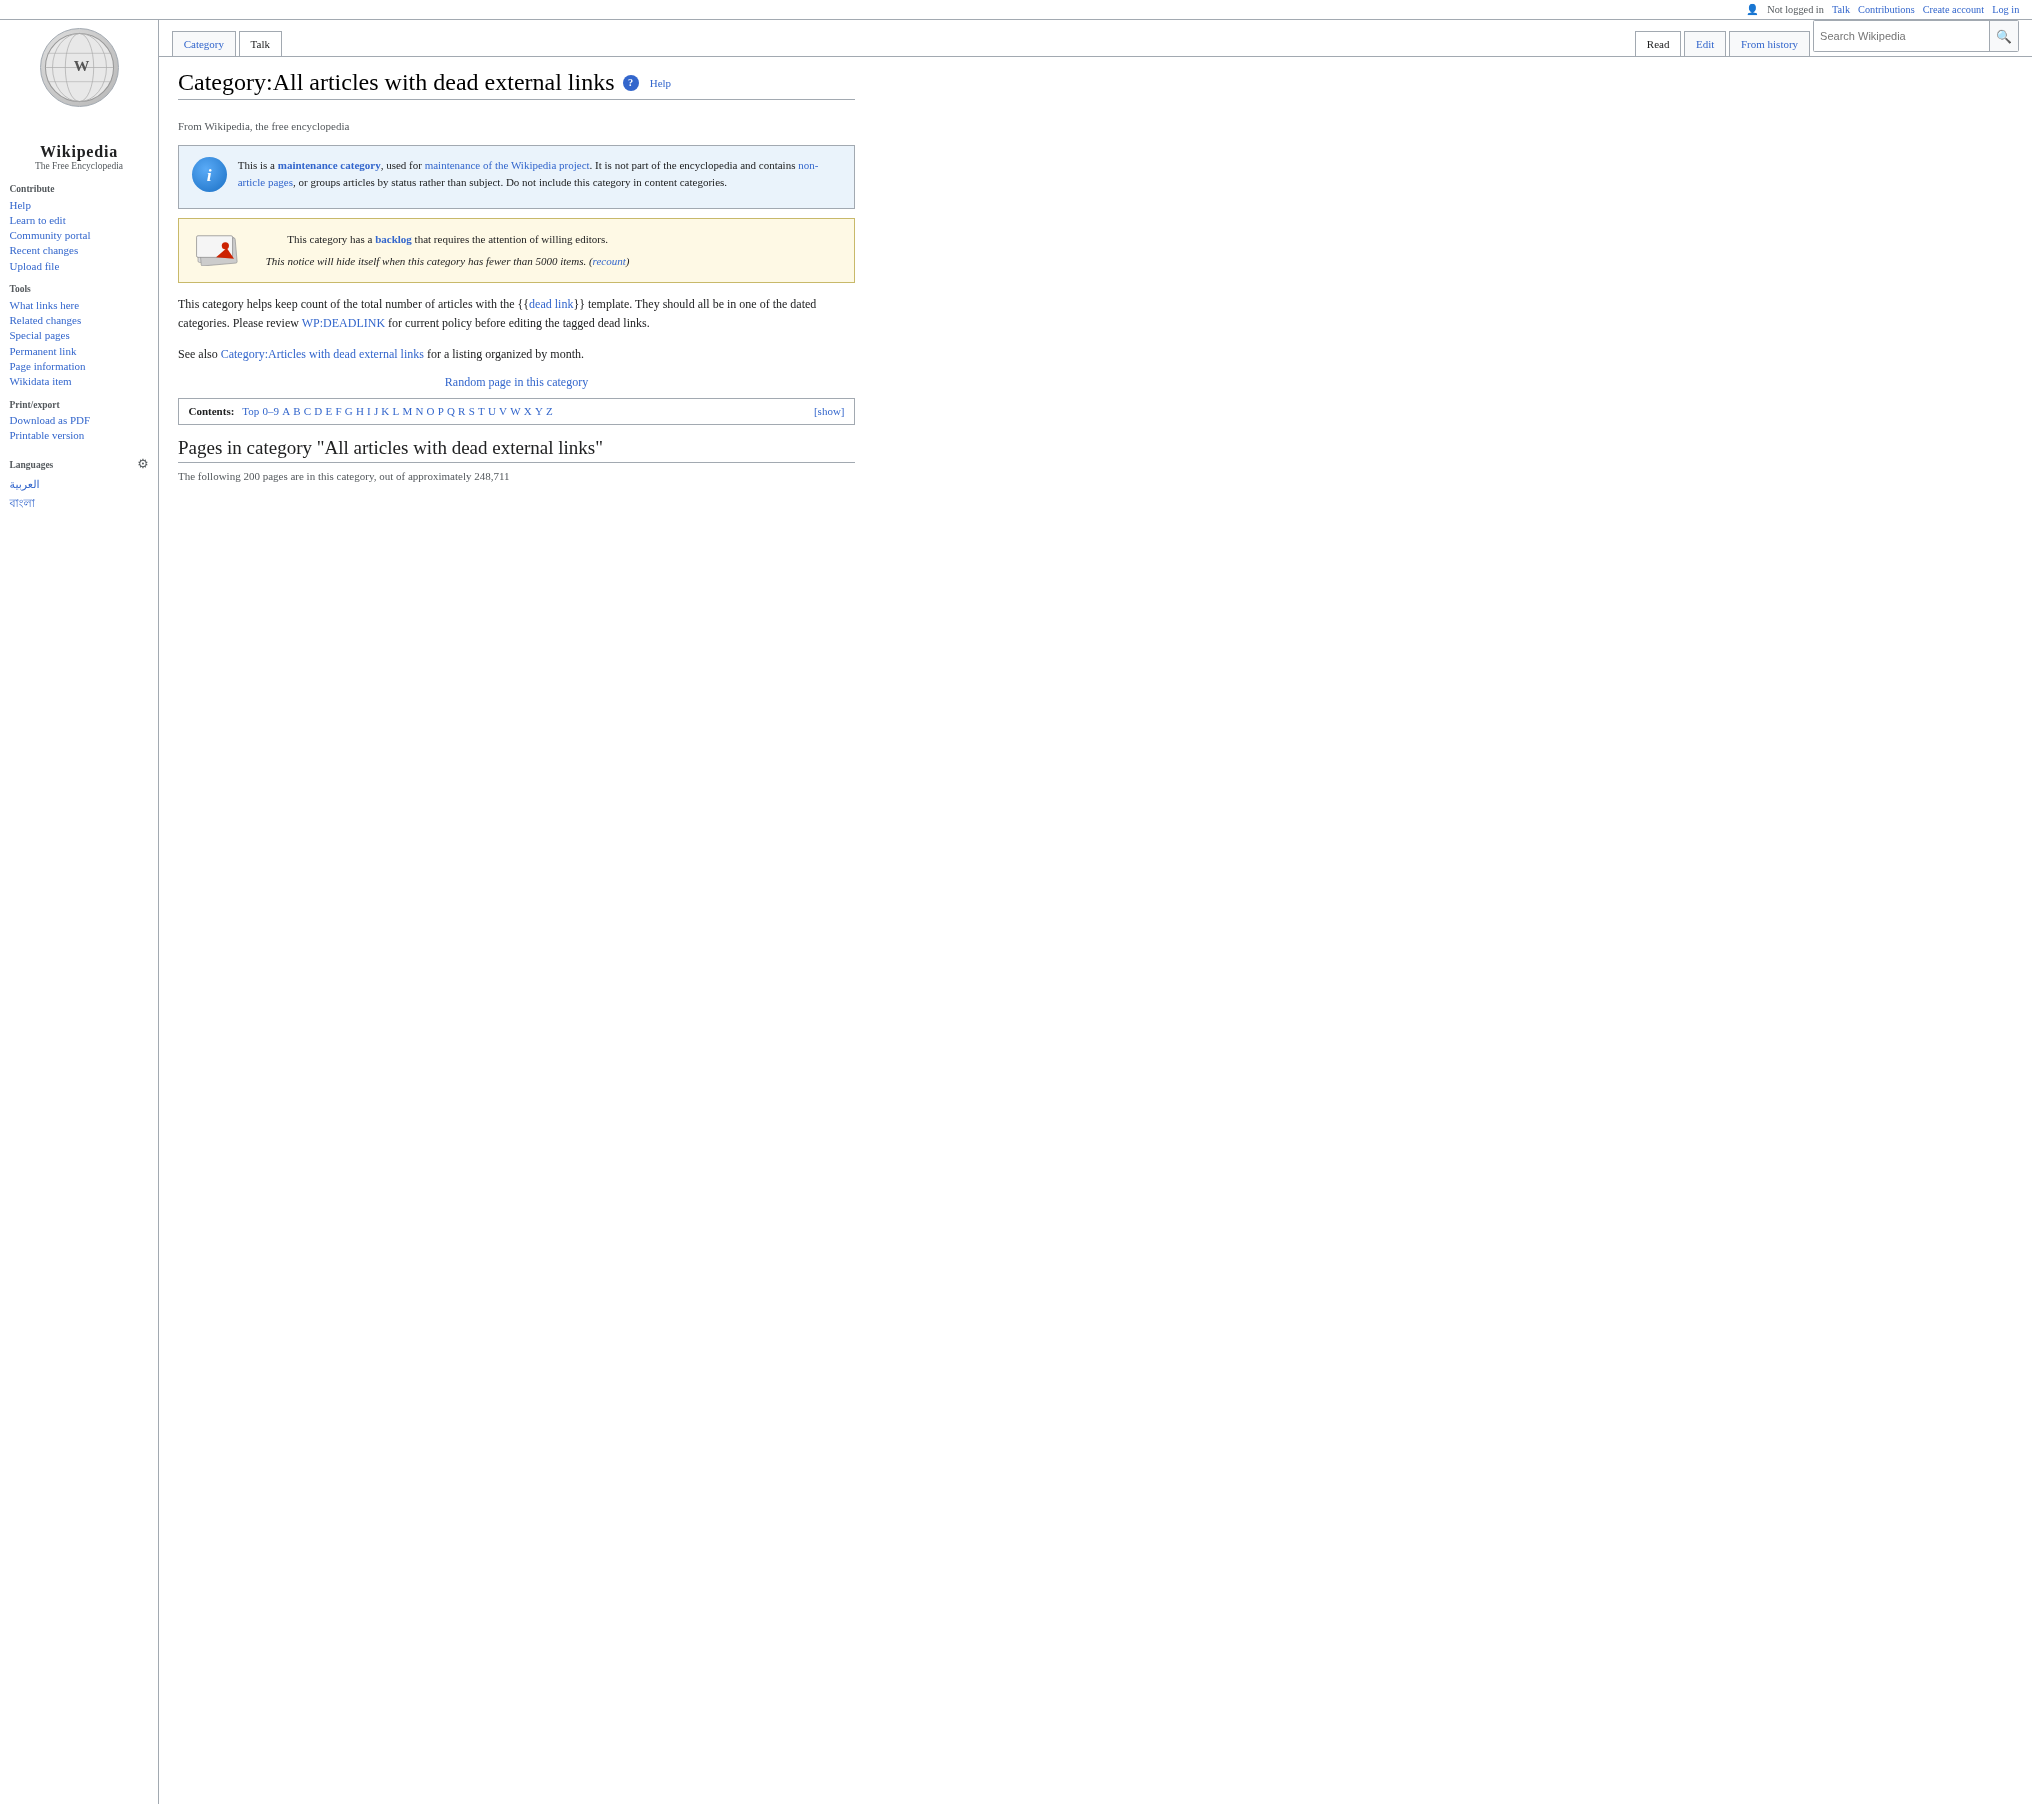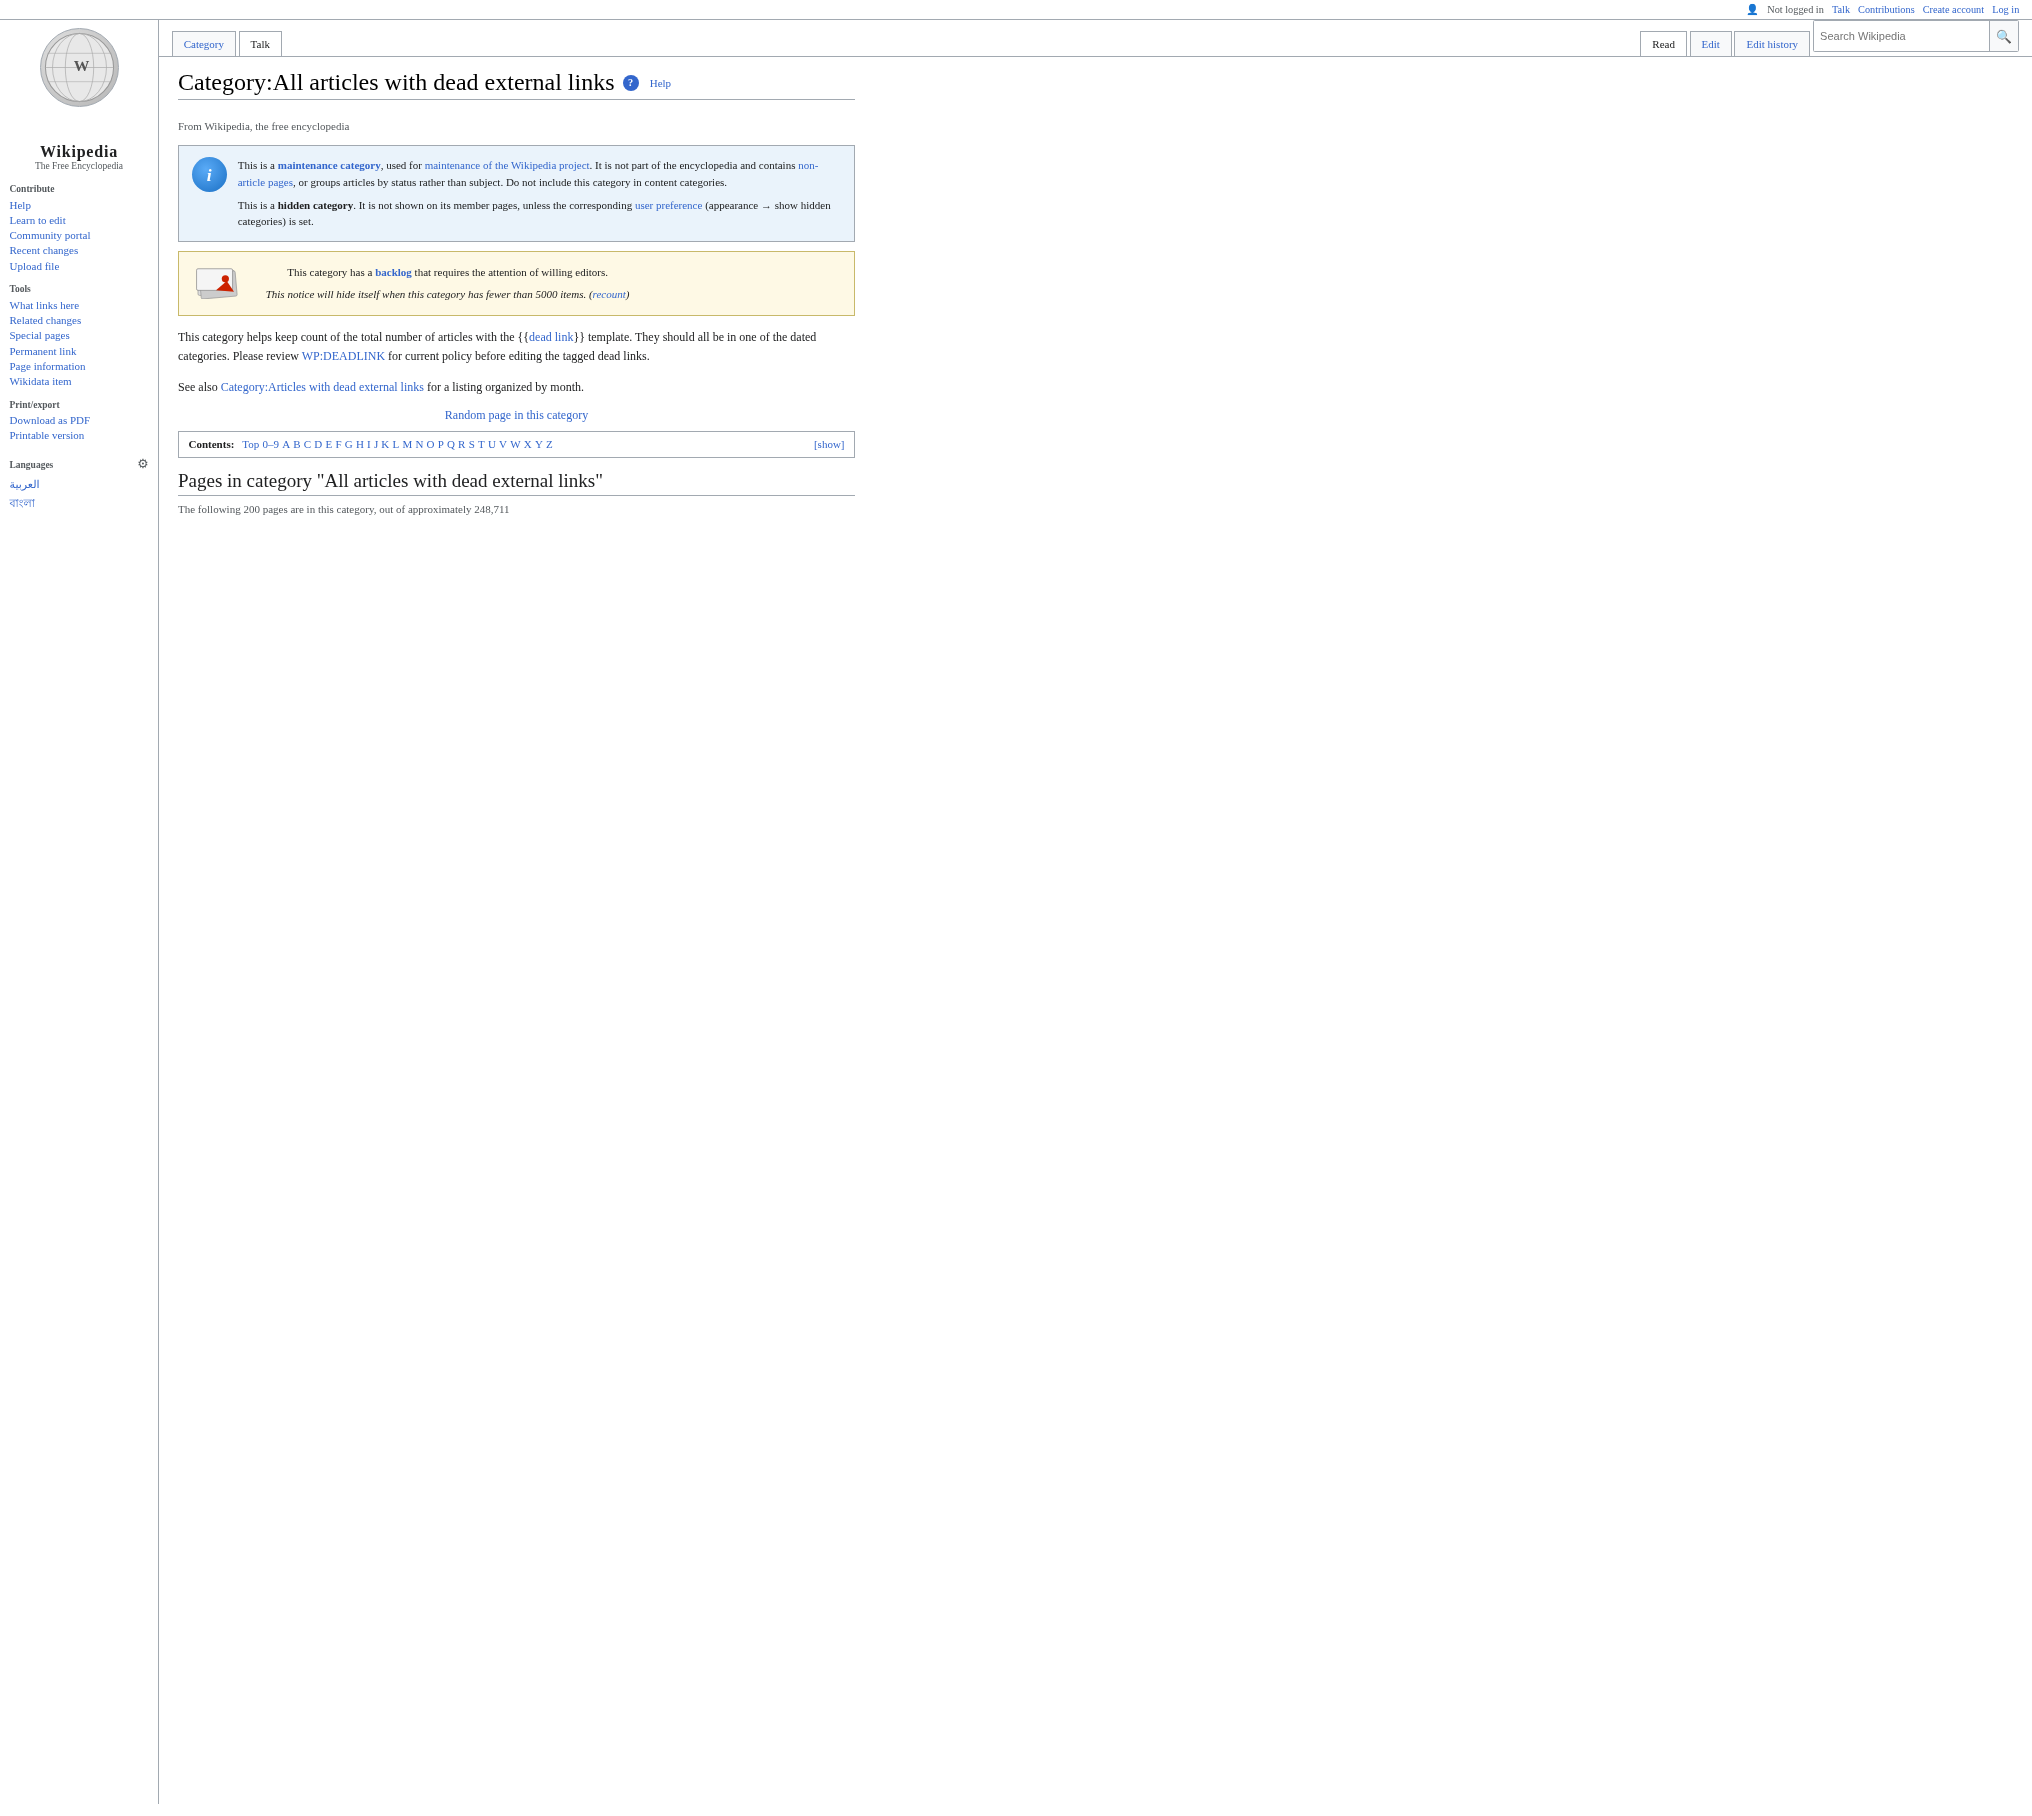--- a/index.html
+++ b/index.html
@@ -362,44 +362,41 @@
   </div>
 
   <div id="content-area">
 
     <div id="tab-bar">
       <div class="tab">Category</div>
       <div class="tab active">Talk</div>
       <div class="tab-spacer"></div>
       <div class="tab active">Read</div>
       <div class="tab">Edit</div>
-      <div class="tab">Edit history</div>
+      <div class="tab">From history</div>
       <div id="search-box">
         <input type="text" placeholder="Search Wikipedia" style="">
         <button>🔍</button>
       </div>
     </div>
 
     <div id="main-content">
       <div id="page-title-row">
         <h1 id="page-title">Category:All articles with dead external links</h1>
         <span class="help-icon">?</span>
         <a class="help-link" href="#">Help</a>
       </div>
 
       <div class="from-line">From Wikipedia, the free encyclopedia</div>
 
       <div class="maintenance-box">
         <div class="info-icon">i</div>
         <div>
           <p style="margin-bottom:6.4px;">
             This is a <a href="#"><strong>maintenance category</strong></a>, used for <a href="#">maintenance of the Wikipedia project</a>. It is not part of the encyclopedia and contains <a href="#">non-article pages</a>, or groups articles by status rather than subject. Do not include this category in content categories.
-          </p>
-          <p>
-            This is a <strong>hidden category</strong>. It is not shown on its member pages, unless the corresponding <a href="#">user preference</a> (appearance → show hidden categories) is set.
           </p>
         </div>
       </div>
 
       <div class="backlog-box">
         <div class="backlog-icon">
           <svg class="pile-icon" viewBox="0 0 60 50" xmlns="http://www.w3.org/2000/svg">
 
             <rect x="5" y="10" width="50" height="35" rx="2" fill="#ddd" stroke="#999" stroke-width="1"></rect>
             <rect x="8" y="13" width="50" height="35" rx="2" fill="#ccc" stroke="#999" stroke-width="1" transform="rotate(-5,33,30)"></rect>

